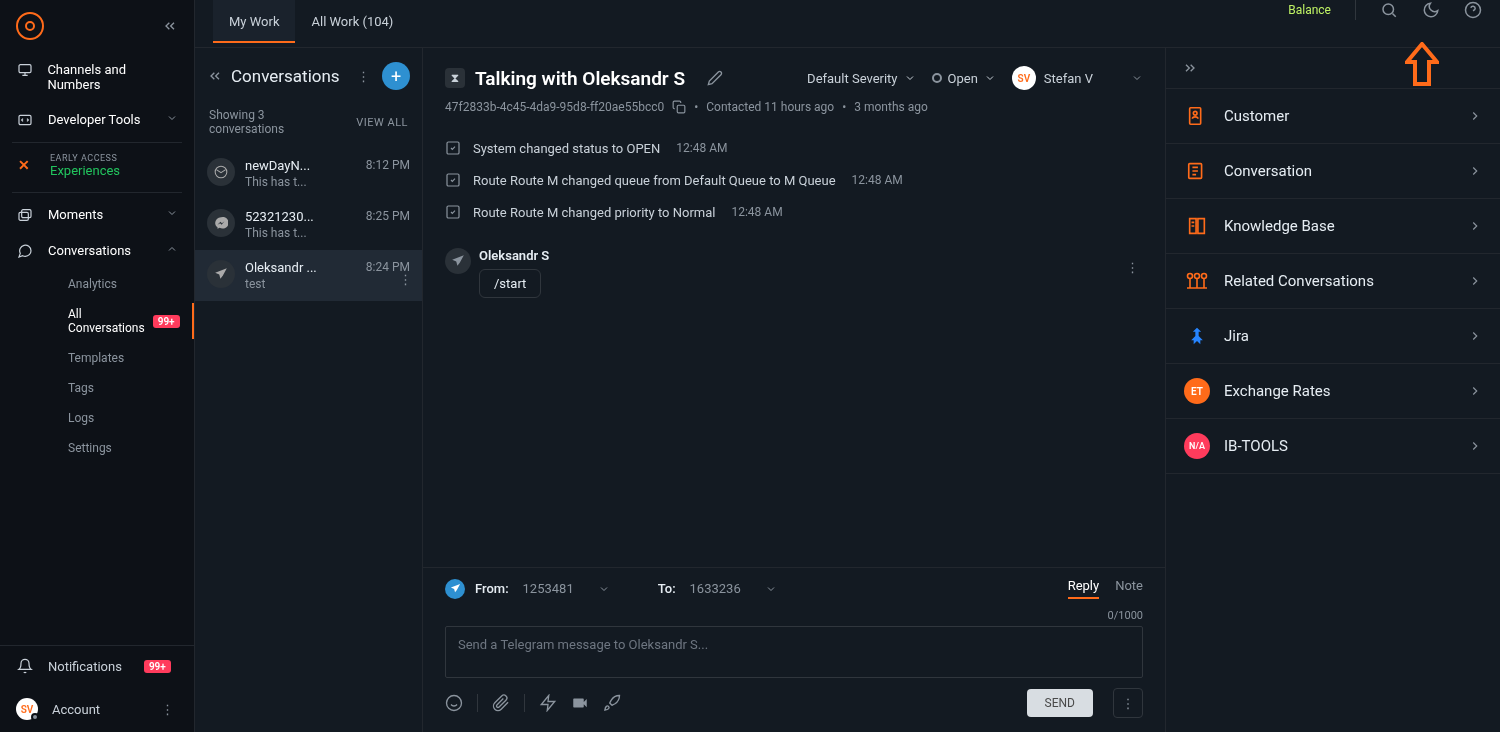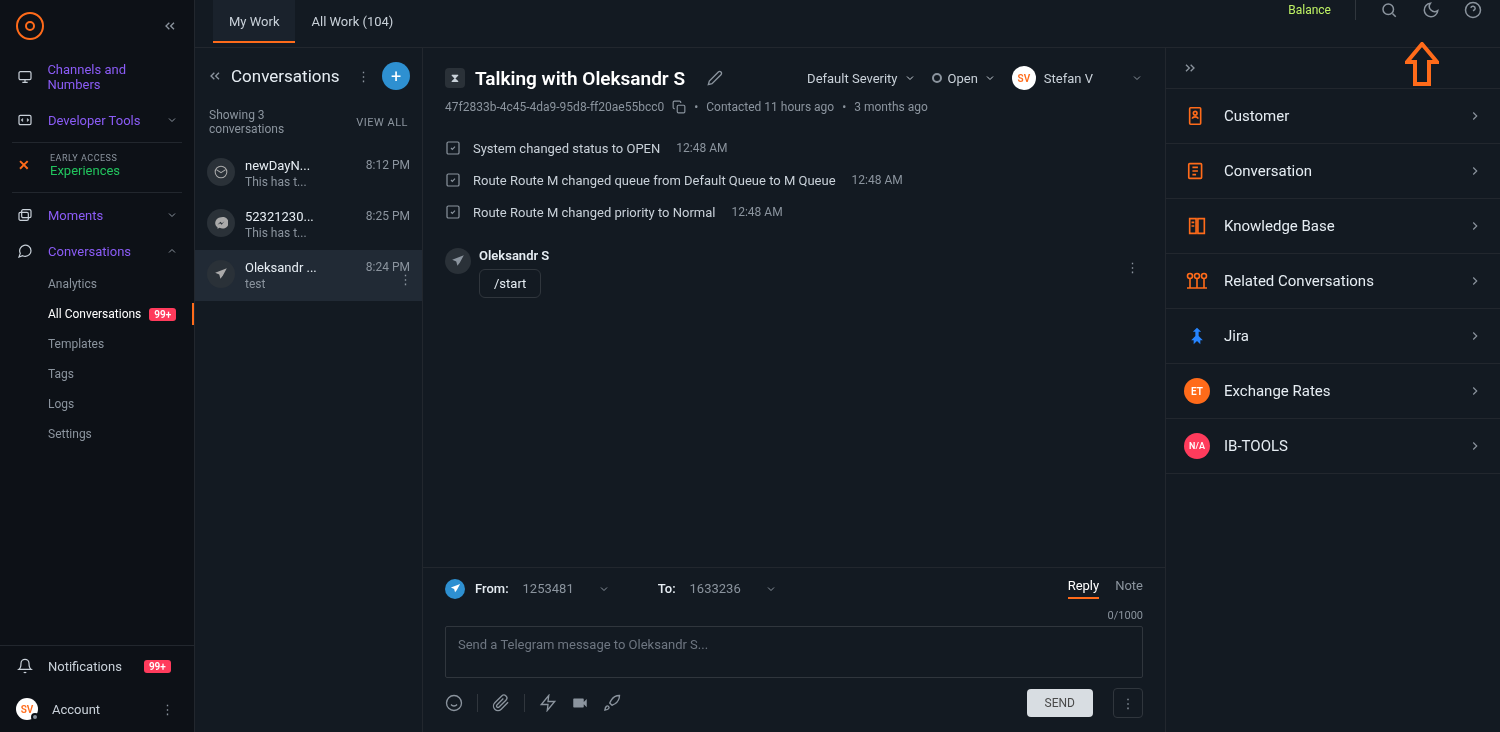--- a/index.html
+++ b/index.html
@@ -14,28 +14,28 @@
   }
   .app { display: flex; height: 100%; }
 
   
   .sidebar { width: 195px; background: #0d1117; border-right: 1px solid #22272e; display: flex; flex-direction: column; }
   .sidebar-top { padding: 12px 16px; display: flex; align-items: center; justify-content: space-between; }
   .logo { width: 28px; height: 28px; border: 2px solid #ff6b1a; border-radius: 50%; display: flex; align-items: center; justify-content: center; }
   .logo-inner { width: 10px; height: 10px; border: 2px solid #ff6b1a; border-radius: 50%; }
   .collapse-icon { color: #8b949e; cursor: pointer; }
   .sidebar-nav { flex: 1; overflow-y: auto; }
-  .nav-item { display: flex; align-items: center; padding: 10px 16px; gap: 14px; color: #8b5cf6; cursor: pointer; }
+  .nav-item { display: flex; padding: 10px 16px; gap: 14px; color: #ffffff; cursor: pointer; }
   .nav-item .chev { margin-left: auto; color: #8b949e; }
   .nav-icon { width: 18px; display: flex; justify-content: center; color: #c9d1d9; }
   .divider { height: 1px; background: #22272e; margin: 4px 12px; }
   .early-access { font-size: 9px; color: #8b949e; letter-spacing: 0.5px; }
   .early-block { padding: 6px 16px 10px 50px; position: relative; cursor: pointer; }
   .early-block .x-icon { position: absolute; left: 18px; top: 10px; color: #ff6b1a; font-weight: bold; font-size: 14px; }
-  .sub-items { padding-left: 32px; }
+  .sub-items { padding-left: 52px; }
   .sub-item { display: flex; align-items: center; padding: 8px 16px; color: #8b949e; cursor: pointer; font-size: 12px; position: relative; }
   .sub-item.active { color: #fff; }
   .sub-item.active .badge, .badge { background: #ff3b5c; color: #fff; font-size: 10px; padding: 1px 5px; border-radius: 3px; margin-left: 8px; font-weight: 600; }
   .sub-item.active::after { content:""; position:absolute; right:0; top:4px; bottom:4px; width:2px; background:#ff6b1a; }
   .sidebar-bottom { border-top: 1px solid #22272e; }
   .bottom-item { display: flex; align-items: center; padding: 12px 16px; gap: 14px; cursor: pointer; }
   .avatar-sm { width: 22px; height: 22px; border-radius: 50%; background: #fff; color: #ff6b1a; font-size: 10px; font-weight: 600; display: flex; align-items: center; justify-content: center; position: relative; }
   .avatar-dot { position: absolute; bottom: -1px; right: -1px; width: 8px; height: 8px; background: #8b949e; border: 2px solid #0d1117; border-radius: 50%; }
 
   

